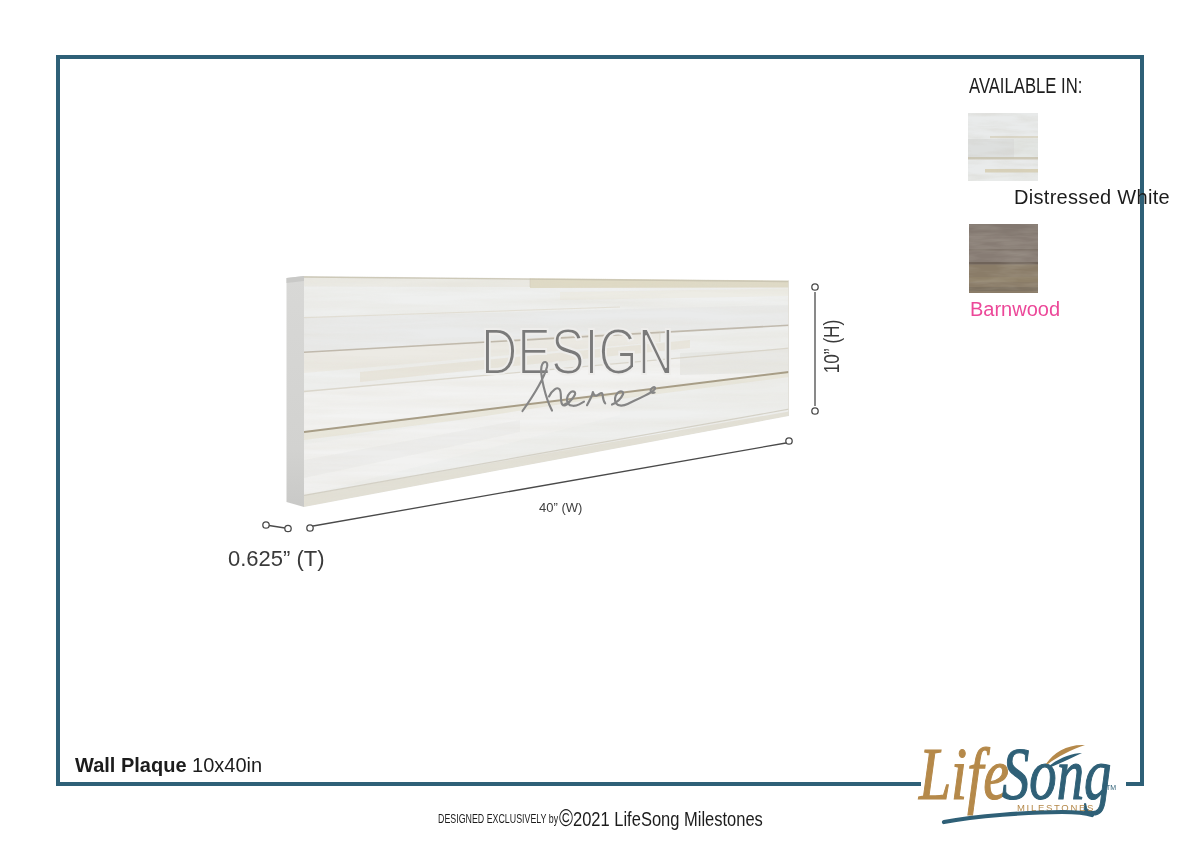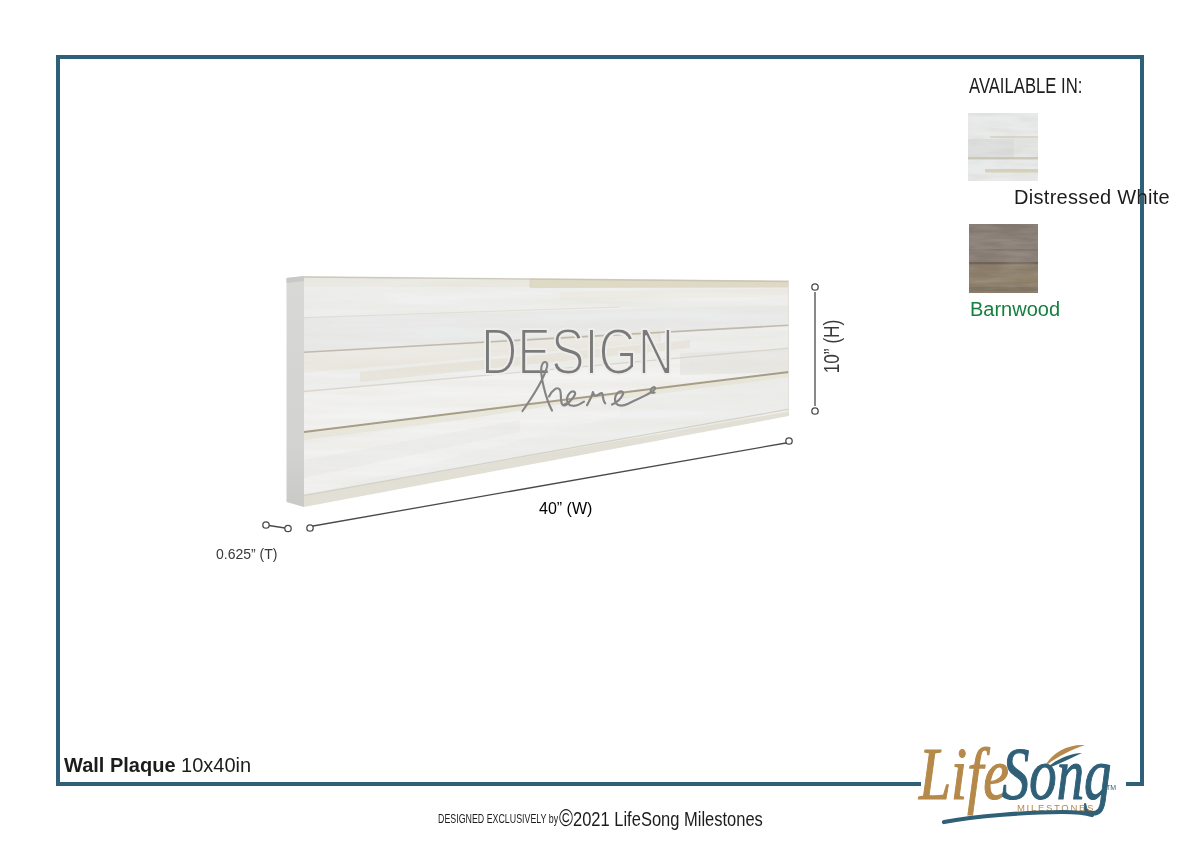--- a/index.html
+++ b/index.html
@@ -5,26 +5,26 @@
   html,body{margin:0;padding:0;background:#fff;}
   body{width:1200px;height:846px;position:relative;overflow:hidden;
        font-family:"Liberation Sans",sans-serif;}
   .abs{position:absolute;transform:translateZ(0);}
   #frame{left:56px;top:55px;width:1088px;height:731px;
          border:4px solid #2e6077;box-sizing:border-box;}
   #logogap{left:921px;top:780px;width:205px;height:12px;background:#fff;}
   #avail{left:969px;top:74px;font-size:21.5px;color:#1c1c1c;
          transform:scaleX(0.775);transform-origin:0 0;white-space:nowrap;}
   #lbl1{left:969px;top:186px;font-size:20px;letter-spacing:0.3px;color:#1c1c1c;white-space:nowrap;margin-left:45px;}
-  #lbl2{left:970px;top:298px;font-size:20px;color:#15803d;white-space:nowrap;}
+  #lbl2{left:970px;top:298px;font-size:20px;color:#ec4899;white-space:nowrap;}
   #dimH{left:770px;top:334px;width:125px;font-size:21.5px;color:#3a3a3a;
         transform:rotate(-90deg) scaleX(0.8);transform-origin:center;text-align:center;white-space:nowrap;}
-  #dimW{left:539px;top:500px;font-size:16px;color:#000000;white-space:nowrap;}
-  #dimT{left:216px;top:546px;font-size:14px;color:#3a3a3a;white-space:nowrap;}
-  #plaquename{left:64px;top:753.5px;font-size:20px;color:#1c1c1c;white-space:nowrap;}
+  #dimW{left:539px;top:500px;font-size:13px;color:#404040;white-space:nowrap;}
+  #dimT{left:228px;top:546px;font-size:22px;color:#3a3a3a;white-space:nowrap;}
+  #plaquename{left:75px;top:753.5px;font-size:20px;color:#1c1c1c;white-space:nowrap;}
   #f1{left:438px;top:811px;font-size:13.5px;color:#1c1c1c;white-space:nowrap;
       transform:scaleX(0.655);transform-origin:0 0;}
   #f2{left:559px;top:805px;font-size:20px;color:#1c1c1c;white-space:nowrap;
       transform:scaleX(0.825);transform-origin:0 0;}
   #f2 .cop{font-size:23px;}
   svg{position:absolute;left:0;top:0;}
 </style>
 </head>
 <body>
   <div class="abs" id="frame"></div>

